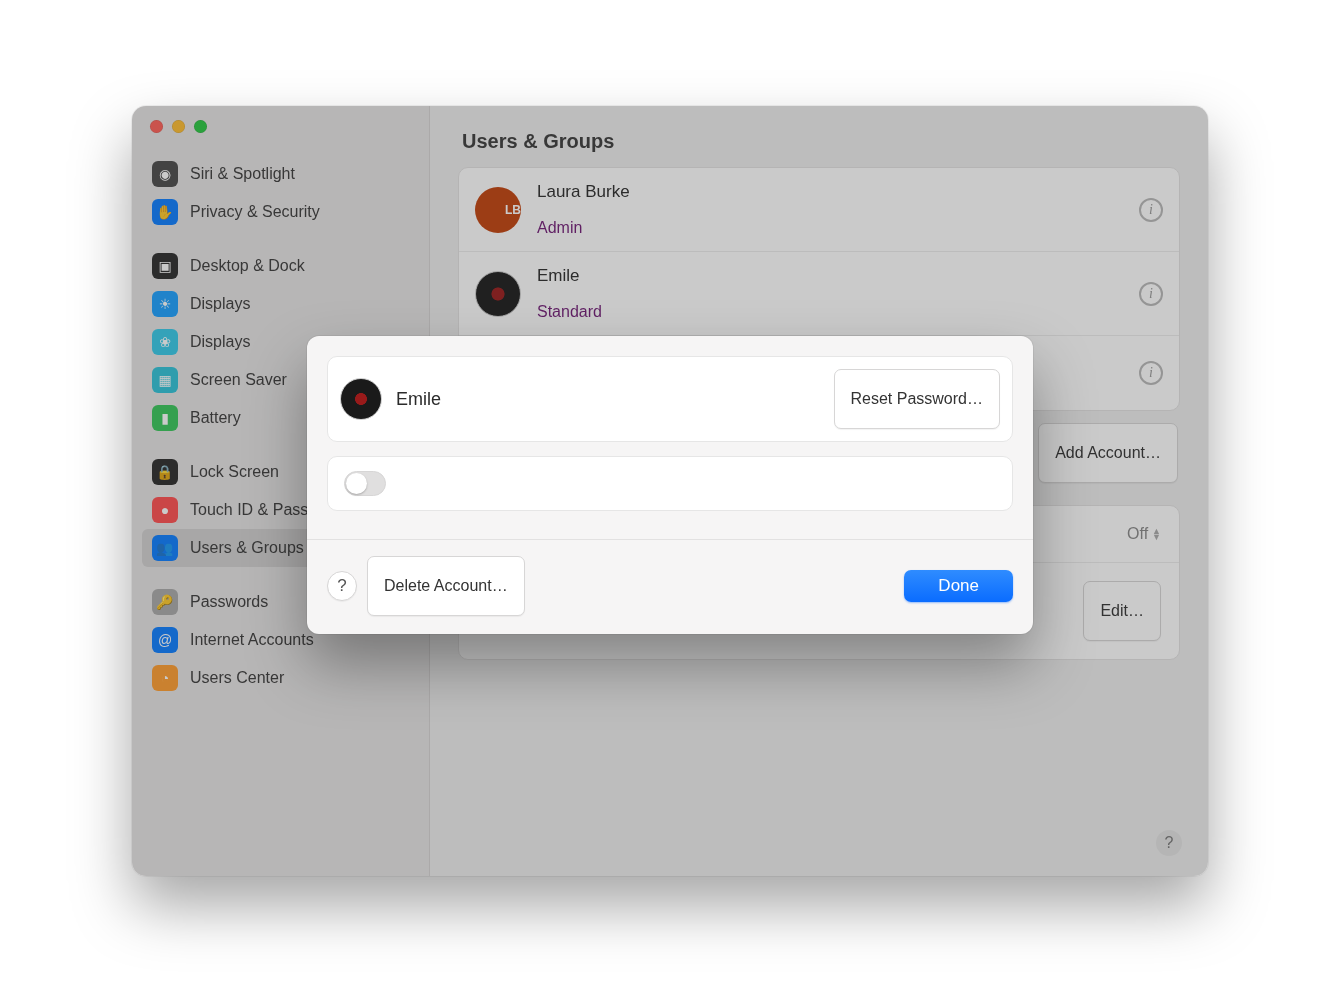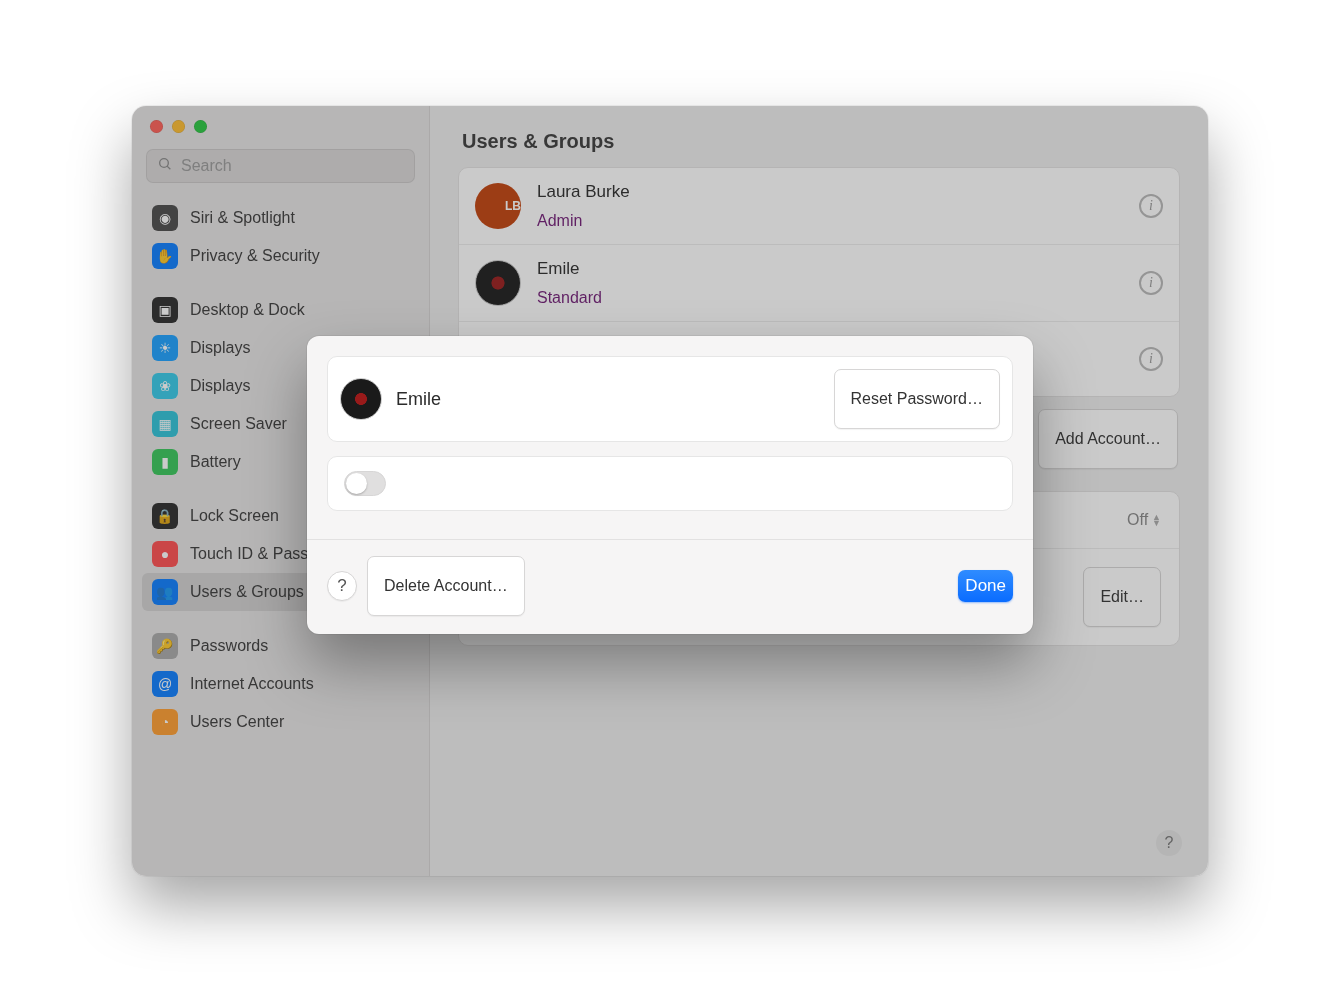--- a/index.html
+++ b/index.html
@@ -81,21 +81,21 @@
   }
   .user-list .row {
     display: flex; align-items: center; gap: 16px;
     padding: 14px 16px;
     border-bottom: 1px solid #ececec;
   }
   .user-list .row:last-child { border-bottom: none; }
   .avatar { width: 46px; height: 46px; border-radius: 50%; flex: 0 0 46px; }
   .avatar.lb { background:#c2410c; display:flex; align-items:center; justify-content:flex-end; color:white; font-size:12px; font-weight:600;}
   .avatar.dark { background: radial-gradient(circle at 50% 50%, #991a1a 0 20%, #1a1a1a 22% 100%); border:1px solid #ccc;}
-  .user-meta { display:flex; flex-direction:column; gap:10px;}
+  .user-meta { display:flex; flex-direction:column; gap:17px;}
   .user-name { font-size: 17px; color:#2b2b2b;}
   .user-role { font-size: 16px; color:#701a75;}
   .info-btn {
     margin-left: auto; width:24px; height:24px; border-radius:50%;
     border:2px solid #b8b8b8; color:#9a9a9a; display:flex;
     align-items:center; justify-content:center; font-family: Georgia, serif;
     font-size:14px; font-style: italic; cursor:pointer; background:transparent;
   }
 
   .add-account-row { display:flex; justify-content:flex-end; margin: 12px 2px 22px 2px;}
@@ -158,21 +158,21 @@
     display:flex; align-items:center; gap:10px;
   }
   .help-round {
     width:30px; height:30px; border-radius:50%; background:#fff;
     border:1px solid #d7d6d6; box-shadow:0 1px 1px rgba(0,0,0,0.05);
     font-size:17px; color:#555; cursor:pointer;
   }
   .primary {
     margin-left:auto;
     background: linear-gradient(#2f8cff,#0a6cff); color:#fff;
-    border:none; border-radius:7px; padding: 6px 7px;
+    border:none; border-radius:7px; padding: 6px 34px;
     font-size:17px; cursor:pointer;
     box-shadow: 0 1px 2px rgba(0,100,255,0.4);
   }
 
   .help-corner {
     position:absolute; right: 26px; bottom: 20px;
     width:26px; height:26px; border-radius:50%;
     background:#e3e3e3; color:#777; border:none;
     font-size:16px; cursor:pointer;
   }
@@ -182,29 +182,20 @@
 
 <div class="window">
 
   <aside class="sidebar">
     <div class="traffic">
       <span class="dot red"></span>
       <span class="dot yellow"></span>
       <span class="dot green"></span>
     </div>
 
-    <div class="search">
-      <span>
-        <svg viewBox="0 0 24 24">
-            <circle cx="10.5" cy="10.5" r="6.5"></circle>
-            <line x1="20" y1="20" x2="15.2" y2="15.2"></line>
-          </svg>
-      </span>
-      <input type="text" placeholder="Search" style="">
-    </div>
 
     <div id="side-groups">
         <div class="side-group">
           <div class="side-item">
             <div class="side-icon" style="background: rgb(74, 74, 74);">◉</div>
             <span>Siri &amp; Spotlight</span>
           </div>
           <div class="side-item">
             <div class="side-icon" style="background: rgb(10, 124, 255);">✋</div>
             <span>Privacy &amp; Security</span>

